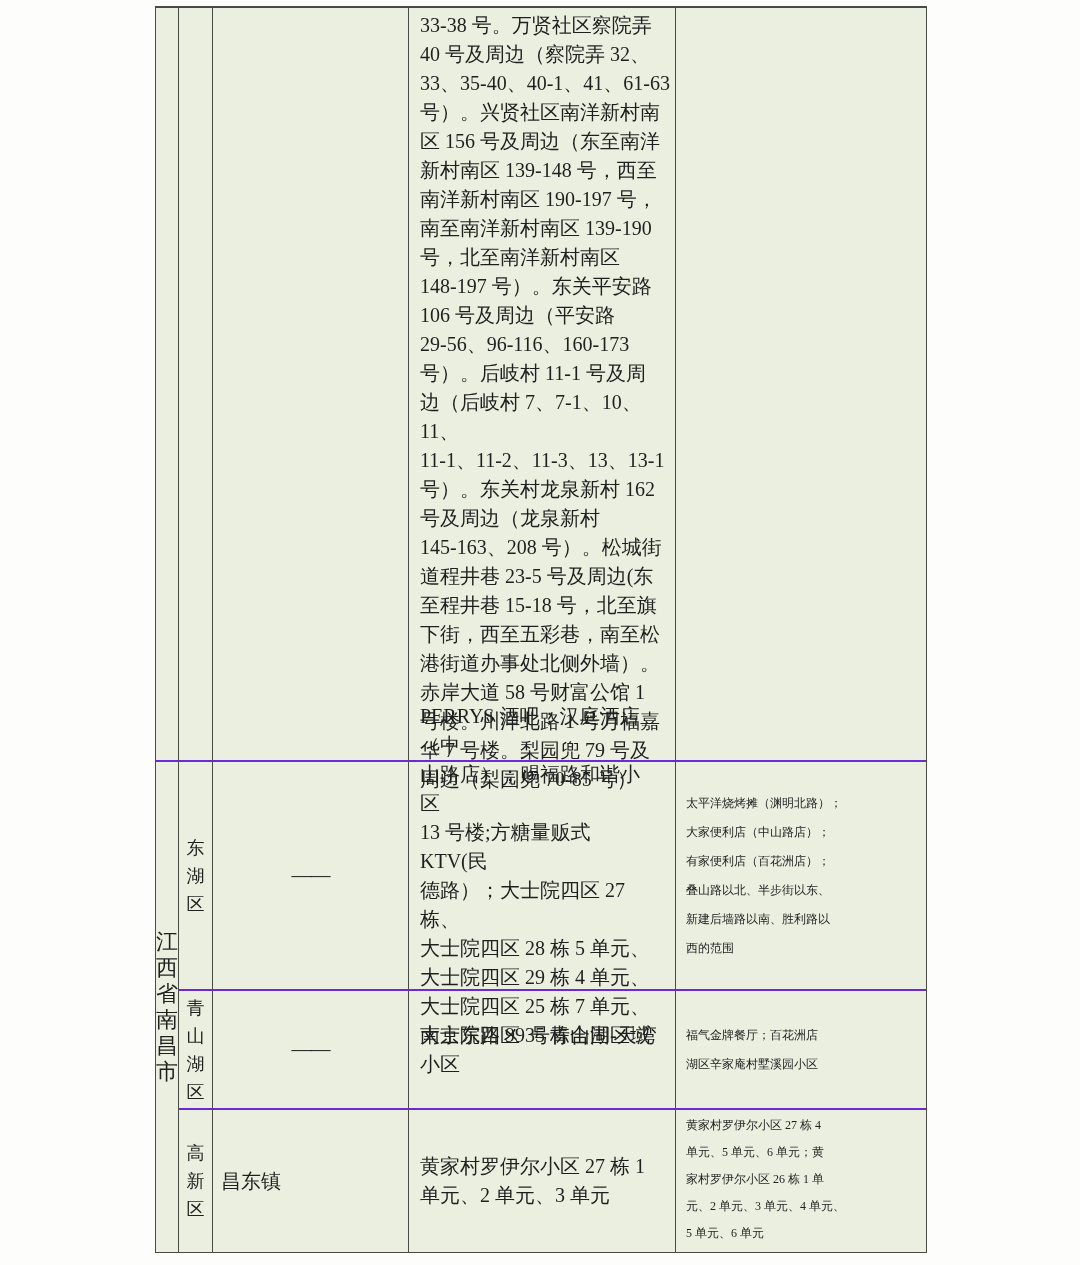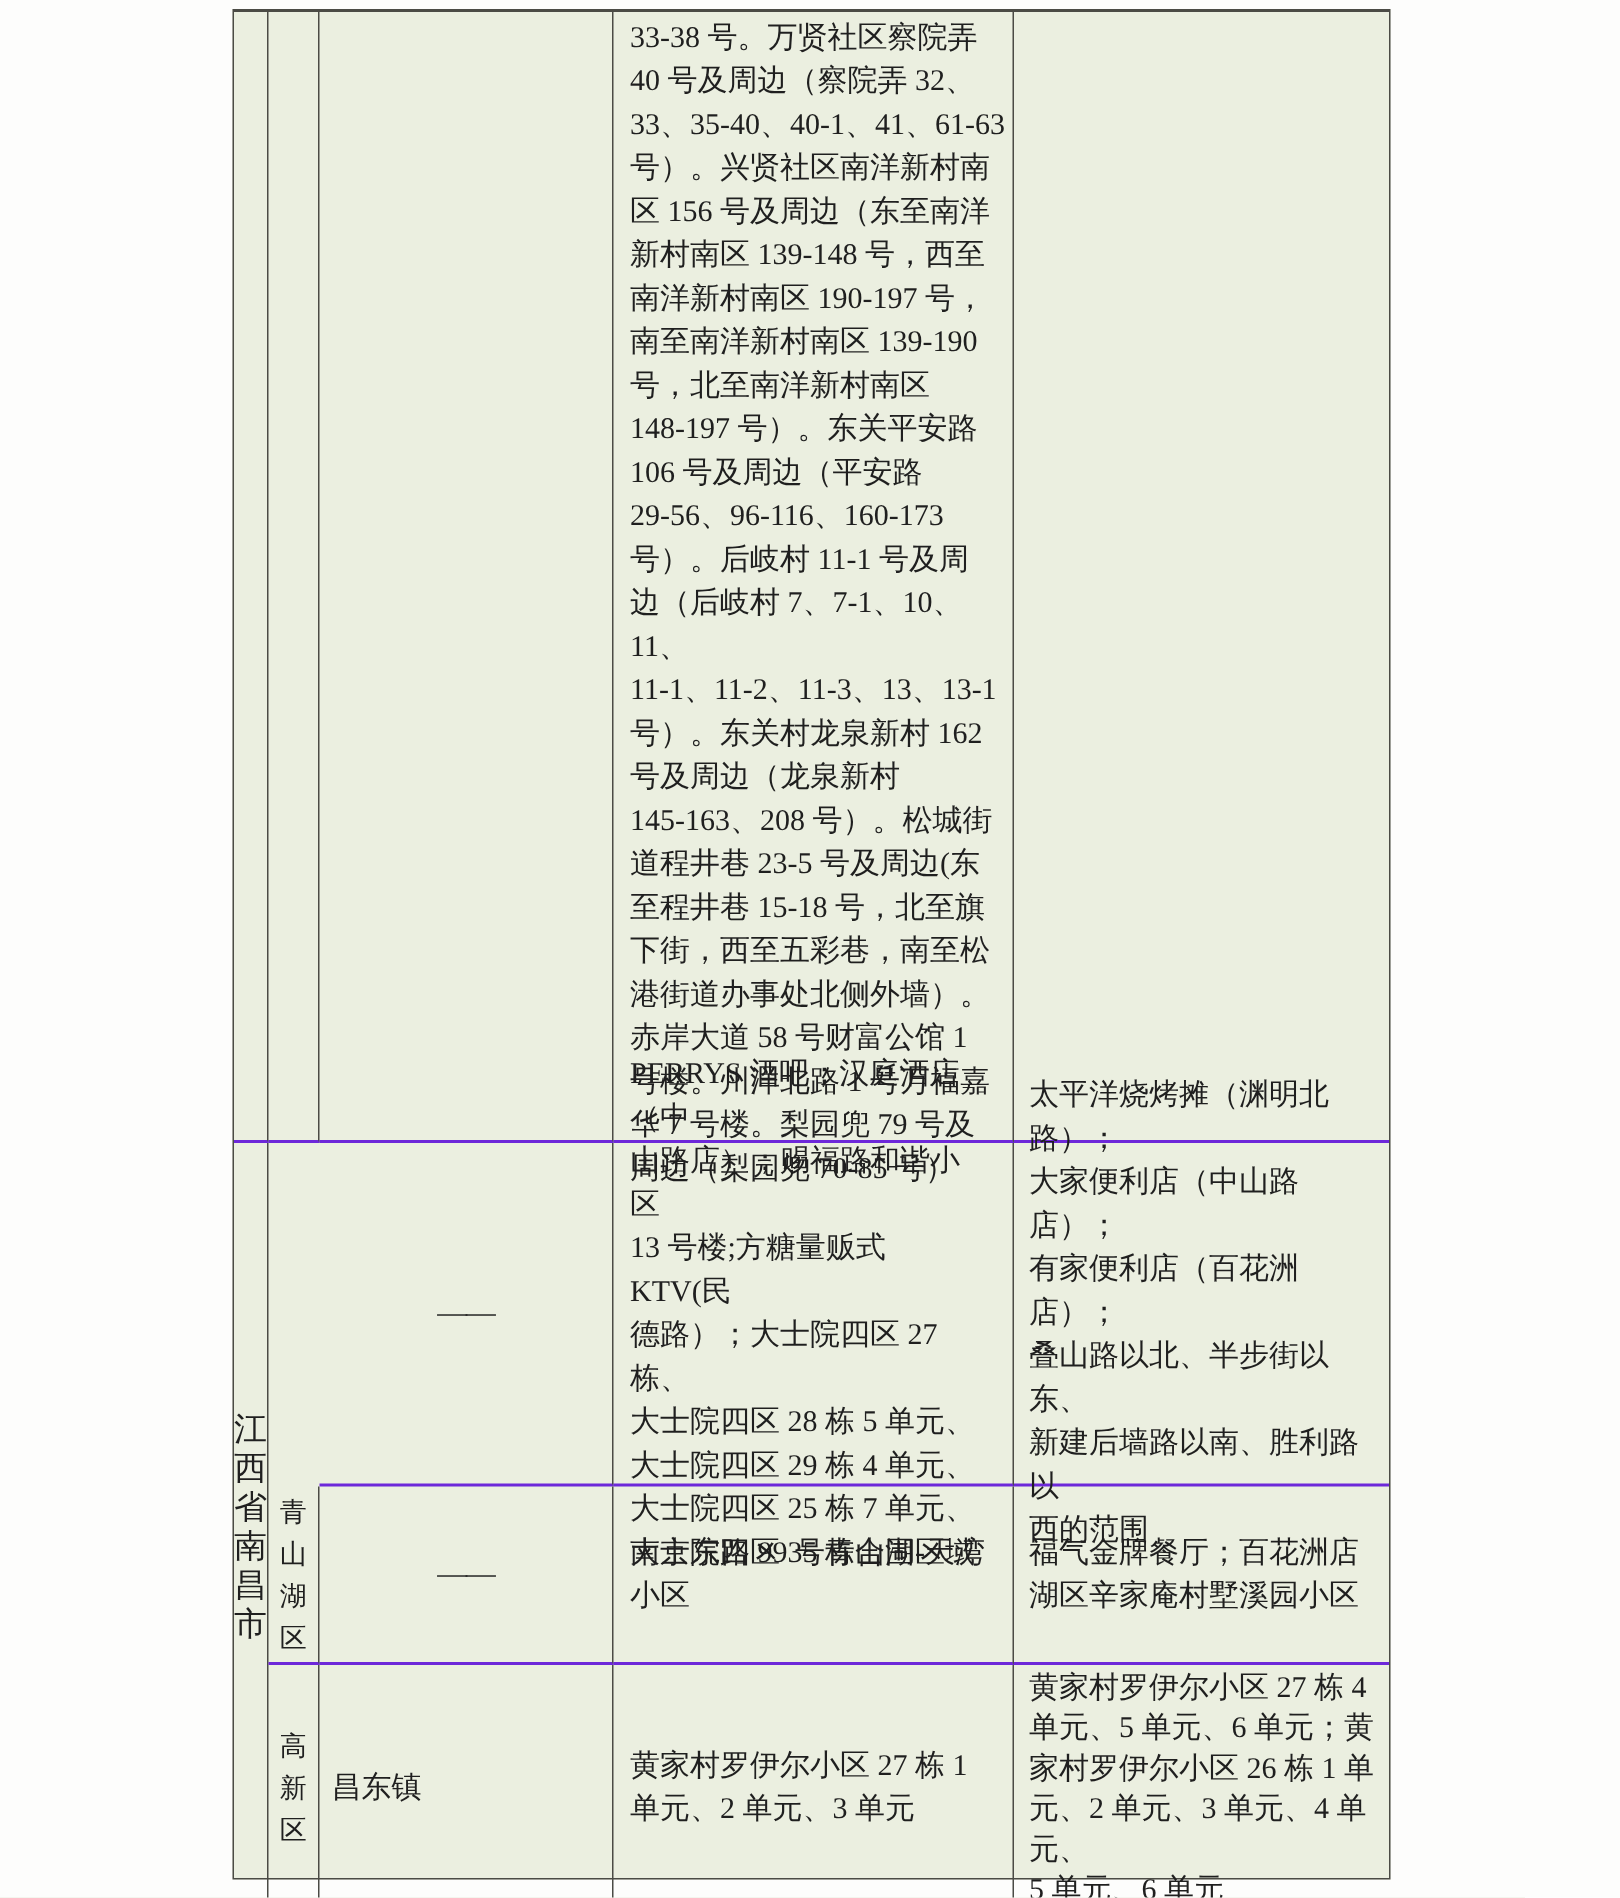--- a/index.html
+++ b/index.html
@@ -36,21 +36,21 @@
     white-space:pre-line;
     font-size:20px;
     line-height:29px;
     letter-spacing:0;
   }
   .main-cont { padding:3px 3px 0 11px; }
   .vcenter { display:flex; align-items:center; }
   .hcenter { justify-content:center; }
   .main-pad { padding-left:11px; padding-right:16px; }
   .side-pad { padding-left:10px; padding-right:3px; }
-  .side .txt { font-size:20px; }
+  .side .txt { font-size:12px; }
   .side-top { padding-top:2px; }
   .side-top .txt { line-height:27px; }
 
   
   .vtext {
     display:block;
     width:1em;
     word-break:break-all;
     text-align:center;
     white-space:normal;
@@ -99,20 +99,23 @@
 号楼。州洋北路 1 号万福嘉
 华 7 号楼。梨园兜 79 号及
 周边（梨园兜 70-85 号）</span>
     </div>
     <div class="cell bb" style="grid-row:1; grid-column:5;"></div>
 
     <div class="cell br vcenter hcenter" style="grid-row:2 / 5; grid-column:1;">
       <span class="vtext prov">江西省南昌市</span>
     </div>
 
+    <div class="cell br bb vcenter hcenter" style="grid-row:2; grid-column:2;">
+      <span class="vtext dist">东湖区</span>
+    </div>
     <div class="cell br bb dash-cell" style="grid-row:2; grid-column:3;">
       <span class="dash">——</span>
     </div>
     <div class="cell br bb vcenter main-pad" style="grid-row:2; grid-column:4;">
       <span class="txt">PERRYS 酒吧；汉庭酒店（中
 山路店）；赐福路和谐小区
 13 号楼;方糖量贩式 KTV(民
 德路）；大士院四区 27 栋、
 大士院四区 28 栋 5 单元、
 大士院四区 29 栋 4 单元、

